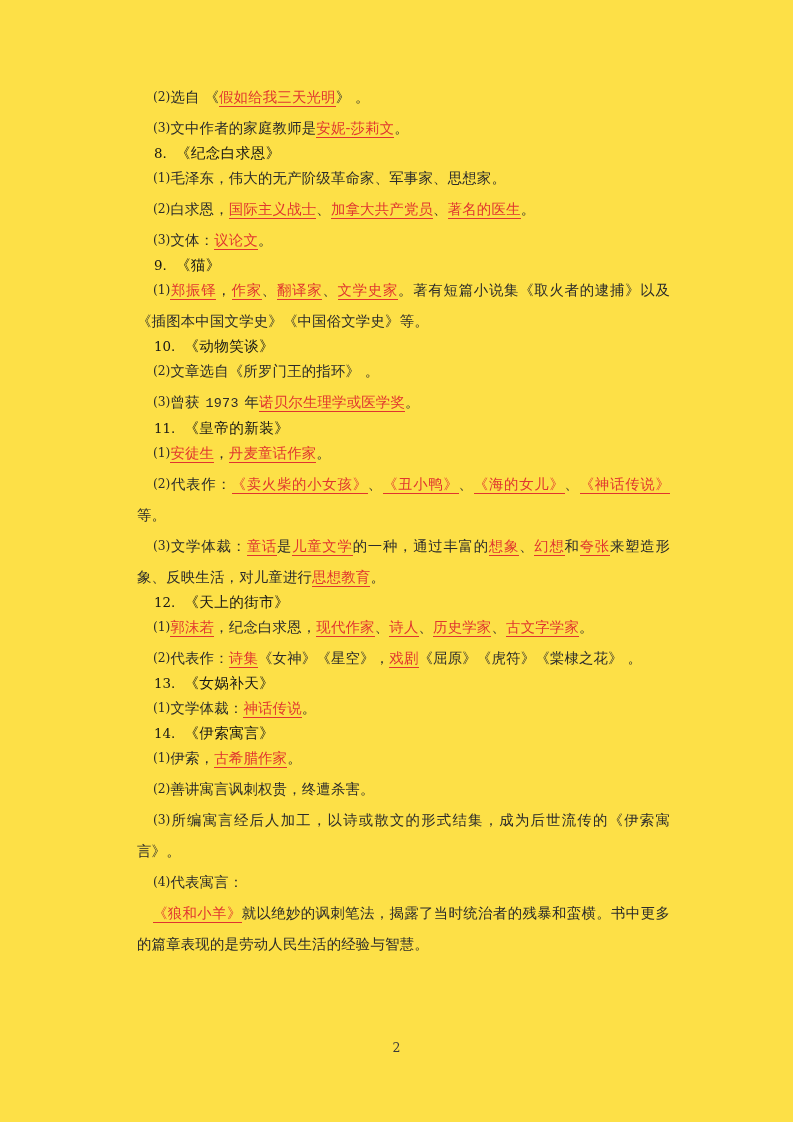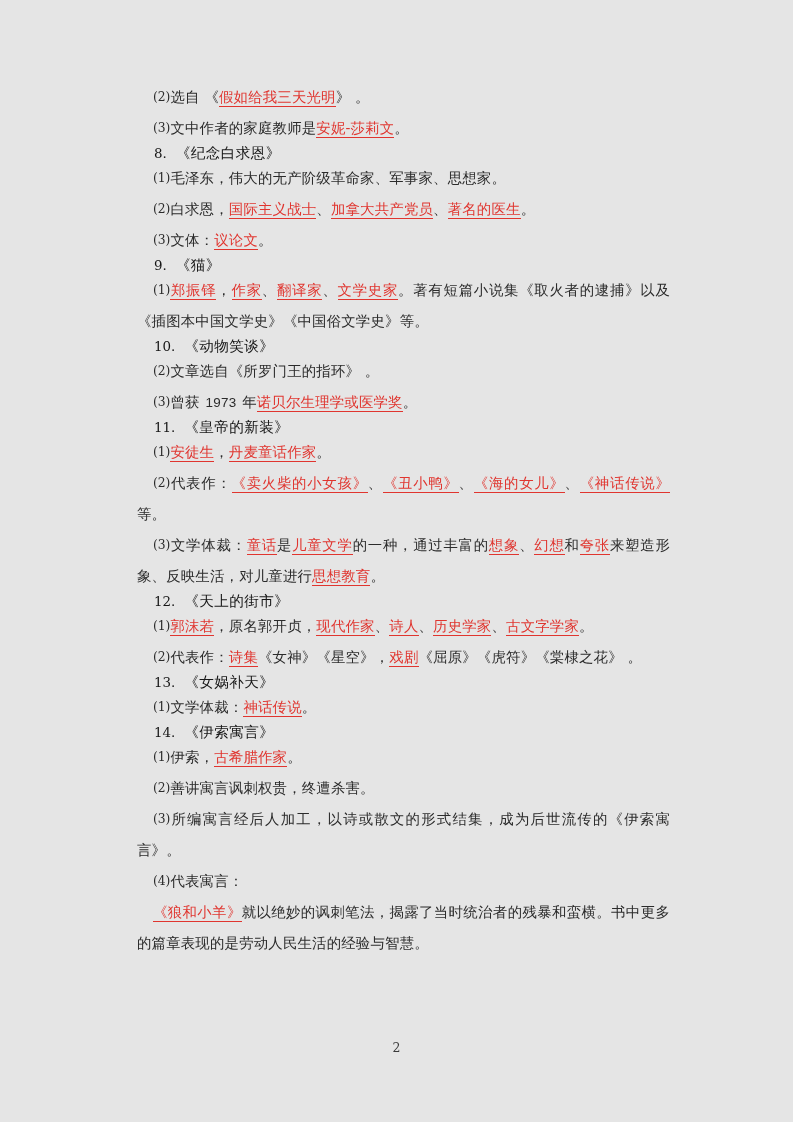--- a/index.html
+++ b/index.html
@@ -13,21 +13,21 @@
     font-family: "DejaVu Serif", "Liberation Serif", serif;
     color: #231f20;
     position: relative;
     overflow: hidden;
   }
   .page {
     position: absolute;
     top: 0; left: 0;
     width: 793px;
     height: 1122px;
-    background: #e5e5e5;
+    background: #fde047;
   }
   .content {
     position: absolute;
     left: 137px;
     top: 82px;
     width: 533px;
   }
   
   .p {
     font-size: 14.4px;
@@ -66,21 +66,21 @@
     color: #2b2b2b;
   }
   
   .r {
     color: #e0352f;
     border-bottom: 1px solid #e0352f;
     padding-bottom: 1px;
   }
   
   .num {
-    font-family: Liberation Sans, sans-serif;
+    font-family: Liberation Mono, monospace;
     font-size: 13.4px;
     letter-spacing: 0.3px;
     padding: 0 1px;
   }
   
   .folio {
     position: absolute;
     left: 0;
     top: 1040px;
     width: 793px;
@@ -104,21 +104,21 @@
       <div class="h"><span class="num">9.</span><span class="gap"></span><span>《猫》</span></div>
       <div class="p indent"><span class="en">(1)</span><span class="r">郑振铎</span><span>，</span><span class="r">作家</span><span>、</span><span class="r">翻译家</span><span>、</span><span class="r">文学史家</span><span>。著有短篇小说集《取火者的逮捕》以及《插图本中国文学史》《中国俗文学史》等。</span></div>
       <div class="h"><span class="num">10.</span><span class="gap"></span><span>《动物笑谈》</span></div>
       <div class="p indent"><span class="en">(2)</span><span>文章选自《所罗门王的指环》 。</span></div>
       <div class="p indent"><span class="en">(3)</span><span>曾获 </span><span class="num">1973</span><span> 年</span><span class="r">诺贝尔生理学或医学奖</span><span>。</span></div>
       <div class="h"><span class="num">11.</span><span class="gap"></span><span>《皇帝的新装》</span></div>
       <div class="p indent"><span class="en">(1)</span><span class="r">安徒生</span><span>，</span><span class="r">丹麦童话作家</span><span>。</span></div>
       <div class="p indent"><span class="en">(2)</span><span>代表作：</span><span class="r">《卖火柴的小女孩》</span><span>、</span><span class="r">《丑小鸭》</span><span>、</span><span class="r">《海的女儿》</span><span>、</span><span class="r">《神话传说》</span><span>等。</span></div>
       <div class="p indent"><span class="en">(3)</span><span>文学体裁：</span><span class="r">童话</span><span>是</span><span class="r">儿童文学</span><span>的一种，通过丰富的</span><span class="r">想象</span><span>、</span><span class="r">幻想</span><span>和</span><span class="r">夸张</span><span>来塑造形象、反映生活，对儿童进行</span><span class="r">思想教育</span><span>。</span></div>
       <div class="h"><span class="num">12.</span><span class="gap"></span><span>《天上的街市》</span></div>
-      <div class="p indent"><span class="en">(1)</span><span class="r">郭沫若</span><span>，原名郭开贞，</span><span class="r">现代作家</span><span>、</span><span class="r">诗人</span><span>、</span><span class="r">历史学家</span><span>、</span><span class="r">古文字学家</span><span>。</span></div>
+      <div class="p indent"><span class="en">(1)</span><span class="r">郭沫若</span><span>，纪念白求恩，</span><span class="r">现代作家</span><span>、</span><span class="r">诗人</span><span>、</span><span class="r">历史学家</span><span>、</span><span class="r">古文字学家</span><span>。</span></div>
       <div class="p indent"><span class="en">(2)</span><span>代表作：</span><span class="r">诗集</span><span>《女神》《星空》，</span><span class="r">戏剧</span><span>《屈原》《虎符》《棠棣之花》 。</span></div>
       <div class="h"><span class="num">13.</span><span class="gap"></span><span>《女娲补天》</span></div>
       <div class="p indent"><span class="en">(1)</span><span>文学体裁：</span><span class="r">神话传说</span><span>。</span></div>
       <div class="h"><span class="num">14.</span><span class="gap"></span><span>《伊索寓言》</span></div>
       <div class="p indent"><span class="en">(1)</span><span>伊索，</span><span class="r">古希腊作家</span><span>。</span></div>
       <div class="p indent"><span class="en">(2)</span><span>善讲寓言讽刺权贵，终遭杀害。</span></div>
       <div class="p indent"><span class="en">(3)</span><span>所编寓言经后人加工，以诗或散文的形式结集，成为后世流传的《伊索寓言》。</span></div>
       <div class="p indent"><span class="en">(4)</span><span>代表寓言：</span></div>
       <div class="p indent"><span class="r">《狼和小羊》</span><span>就以绝妙的讽刺笔法，揭露了当时统治者的残暴和蛮横。书中更多的篇章表现的是劳动人民生活的经验与智慧。</span></div>
     </div>

